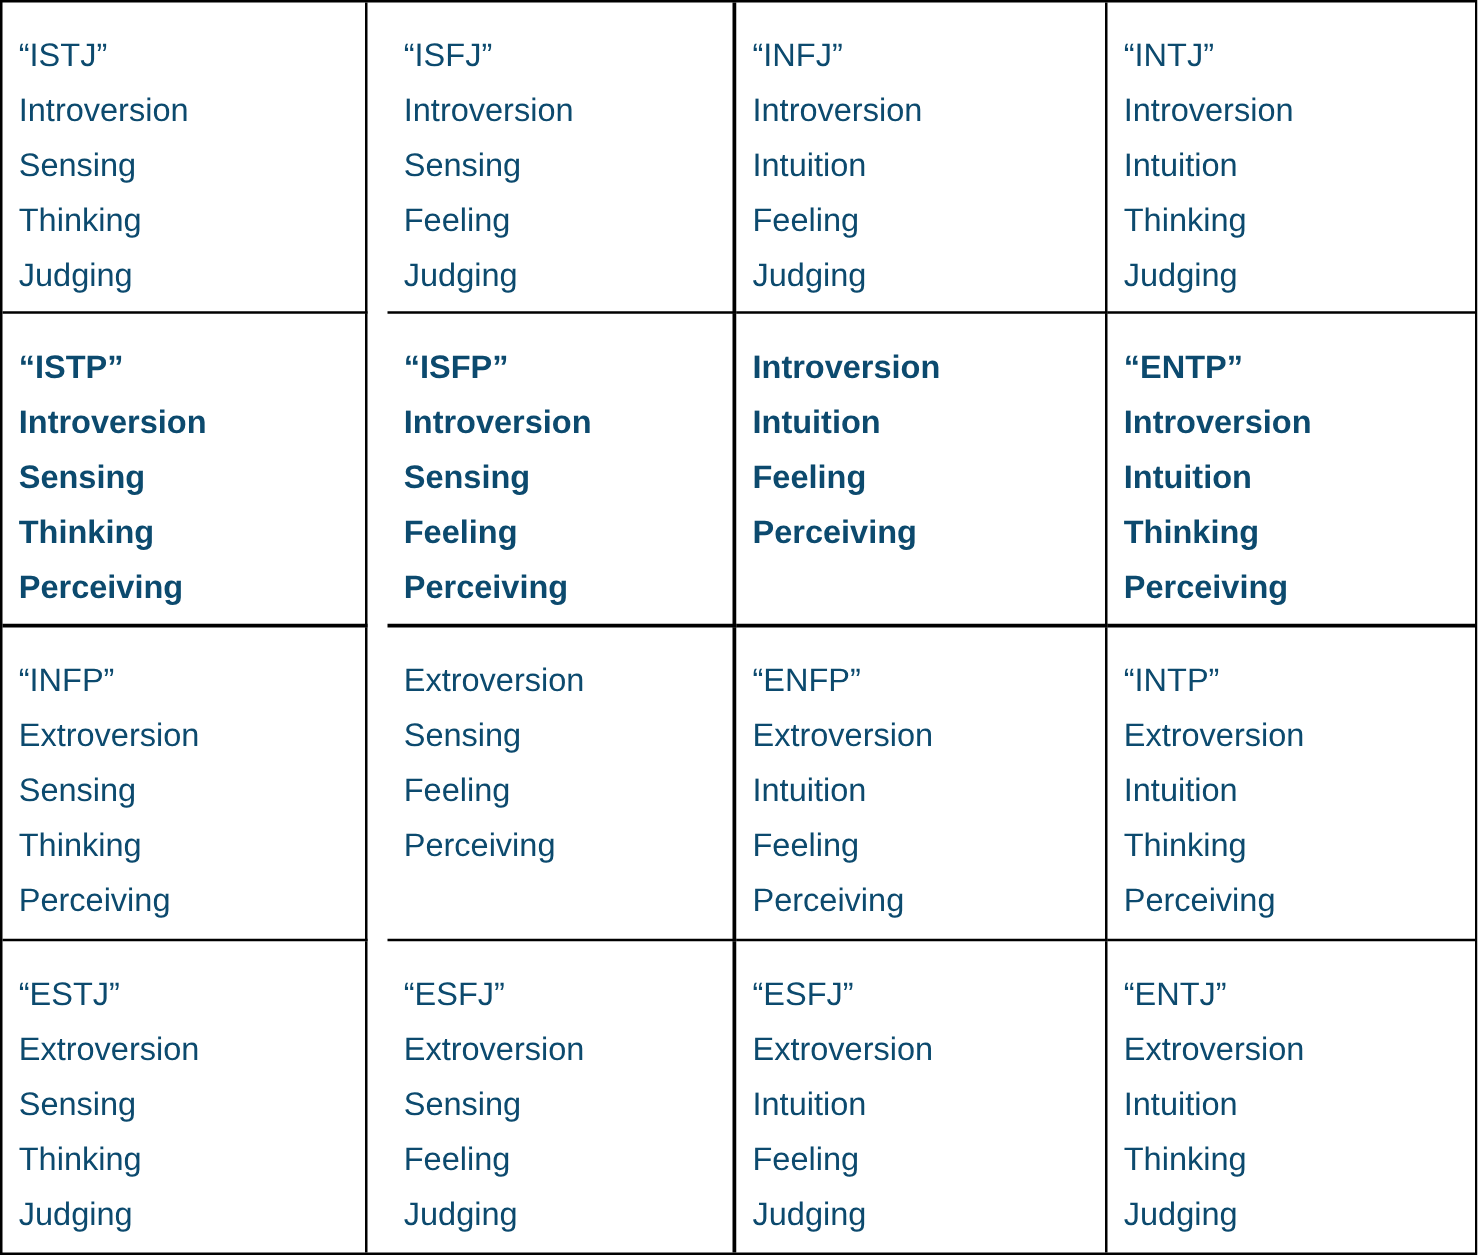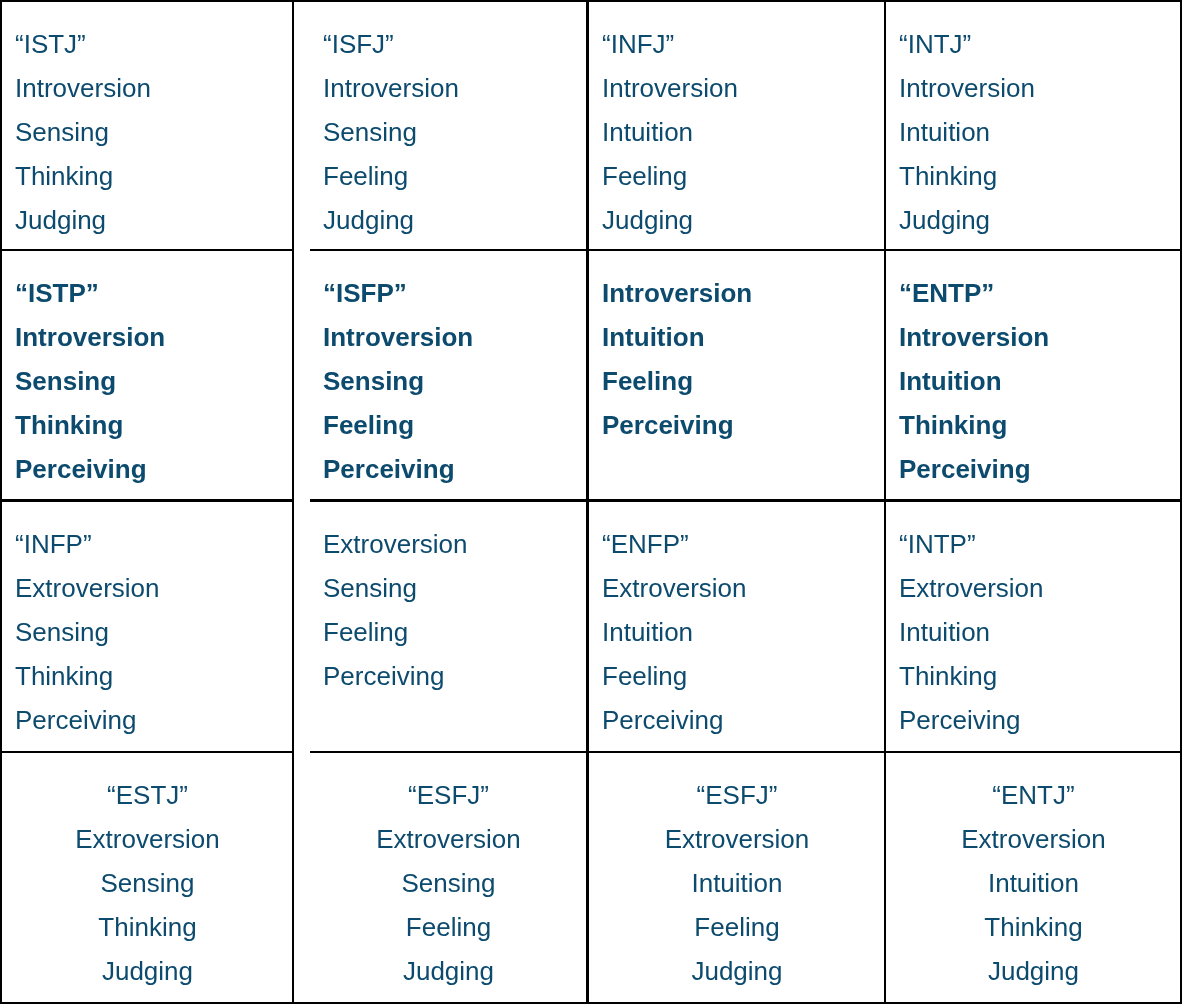--- a/index.html
+++ b/index.html
@@ -17,21 +17,21 @@
       box-sizing: border-box;
       border-right: 2px solid #000;
       border-bottom: 2px solid #000;
       padding: 20px 12px 0 13px;
       font-family: "Liberation Sans", sans-serif;
       font-size: 26px;
       line-height: 44px;
       color: #0c4a6e;
     }
     .cell.c4 { border-right: none; }
-    .cell.r4 { border-bottom: none; text-align: center; }
+    .cell.r4 { border-bottom: none; }
     .cell.c2 { border-right-width: 3px; margin-left: 16px; }
     .cell.r2 { border-bottom-width: 3px; font-weight: bold; }
     .cell .line { display: block; white-space: nowrap; }
   </style>
 </head>
 <body>
 
 <div class="grid" id="grid">
     <div class="cell r1 c1">
       <span class="line">“ISTJ”</span>

